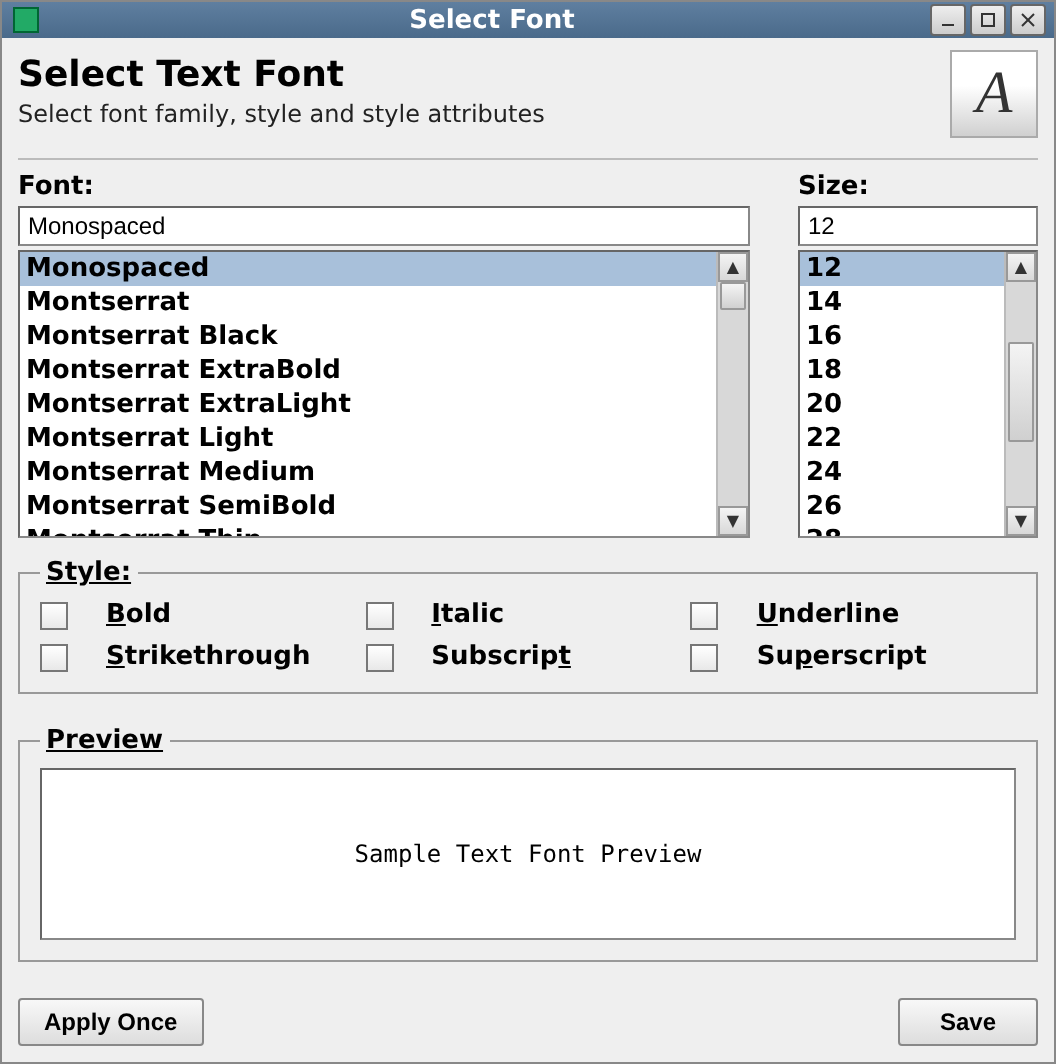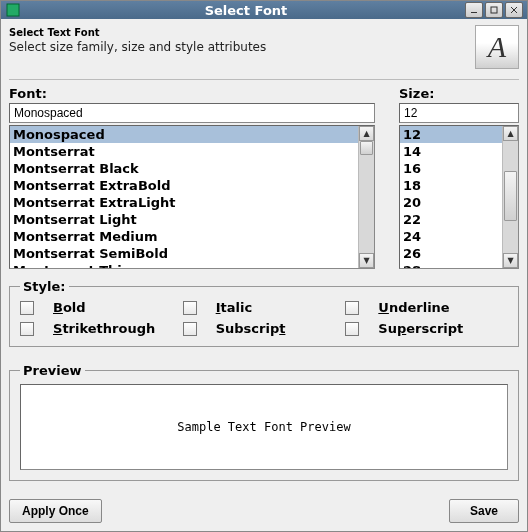--- a/index.html
+++ b/index.html
@@ -40,21 +40,21 @@
     background: linear-gradient(#eee,#ccc);
     border: 1px solid #666;
     border-radius: 2px;
     display: inline-flex; align-items:center; justify-content:center;
     font-size: 10px; color:#333;
   }
   .content { flex: 1; padding: 6px 8px 8px 8px; display:flex; flex-direction:column; }
   .header-row { display:flex; align-items:flex-start; }
   .header-text { flex:1; }
   .header-text h1 {
-    font-size: 10px; font-weight: bold; margin: 2px 0 2px 0;
+    font-size: 18px; font-weight: bold; margin: 2px 0 2px 0;
   }
   .header-text p { margin: 0; font-size: 12px; color:#222; }
   .big-a {
     width: 44px; height: 44px;
     border: 1px solid #aaa;
     background: linear-gradient(#fff 40%, #d0d0d0);
     display:flex; align-items:center; justify-content:center;
     font-family: Georgia, 'Times New Roman', serif;
     font-style: italic;
     font-size: 30px;
@@ -114,21 +114,21 @@
     left:1px; right:1px;
     background: linear-gradient(#f4f4f4,#d0d0d0);
     border:1px solid #999;
     border-radius:1px;
   }
   fieldset {
     border: 1px solid #999;
     margin: 10px 0 6px 0;
     padding: 6px 10px 10px 10px;
   }
-  legend { font-weight: bold; font-size: 13px; padding: 0 3px; }
+  legend { font-weight: bold; font-size: 13px; padding: 0 3px; text-decoration: underline; }
   .style-grid {
     display: grid;
     grid-template-columns: 1fr 1fr 1fr;
     row-gap: 6px;
   }
   .checkbox-row { display:flex; align-items:center; gap:19px; font-size:13px; font-weight:bold; }
   .chk {
     width: 14px; height: 14px;
     border: 1px solid #777;
     background: linear-gradient(#fff,#e8e8e8);
@@ -189,21 +189,21 @@
             <line x1="7" y1="1" x2="1" y2="7" stroke="#333"></line>
           </svg>
       </span>
     </div>
   </div>
 
   <div class="content">
     <div class="header-row">
       <div class="header-text">
         <h1>Select Text Font</h1>
-        <p>Select size family, size and style attributes</p>
+        <p>Select font family, style and style attributes</p>
       </div>
       <div class="big-a">A</div>
     </div>
 
     <div class="hr"></div>
 
     <div class="font-size-row">
       <div class="font-col">
         <label class="field-label">Font:</label>
         <input class="text-input" value="Monospaced" style="">

